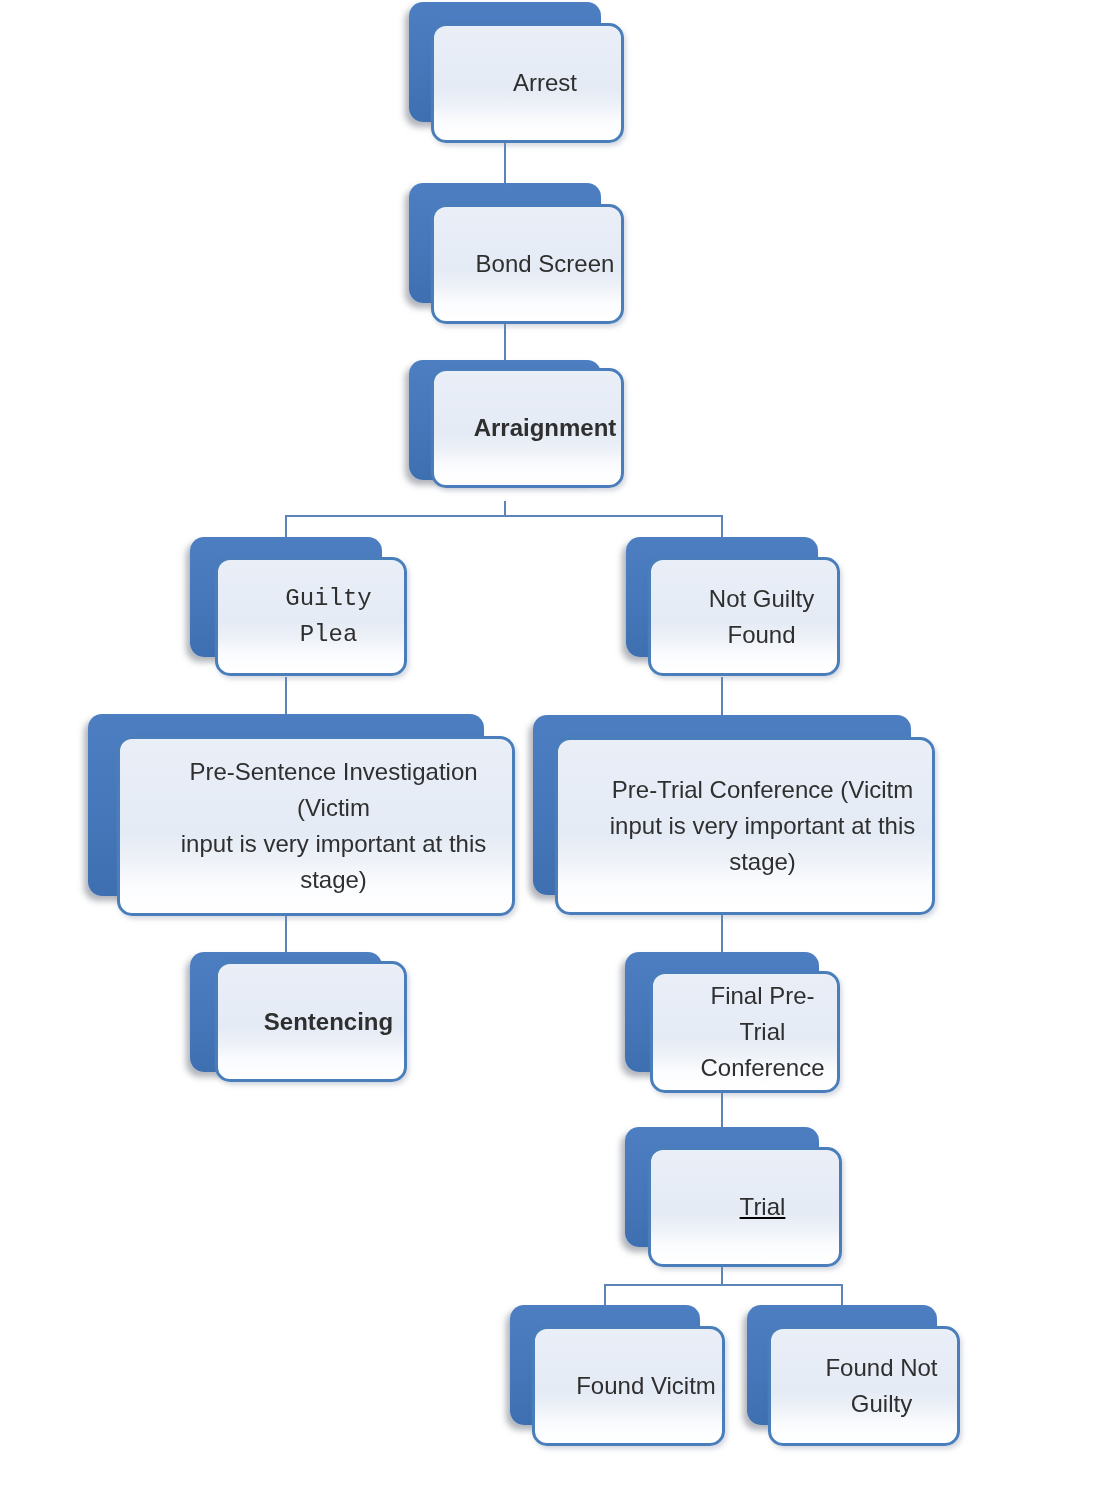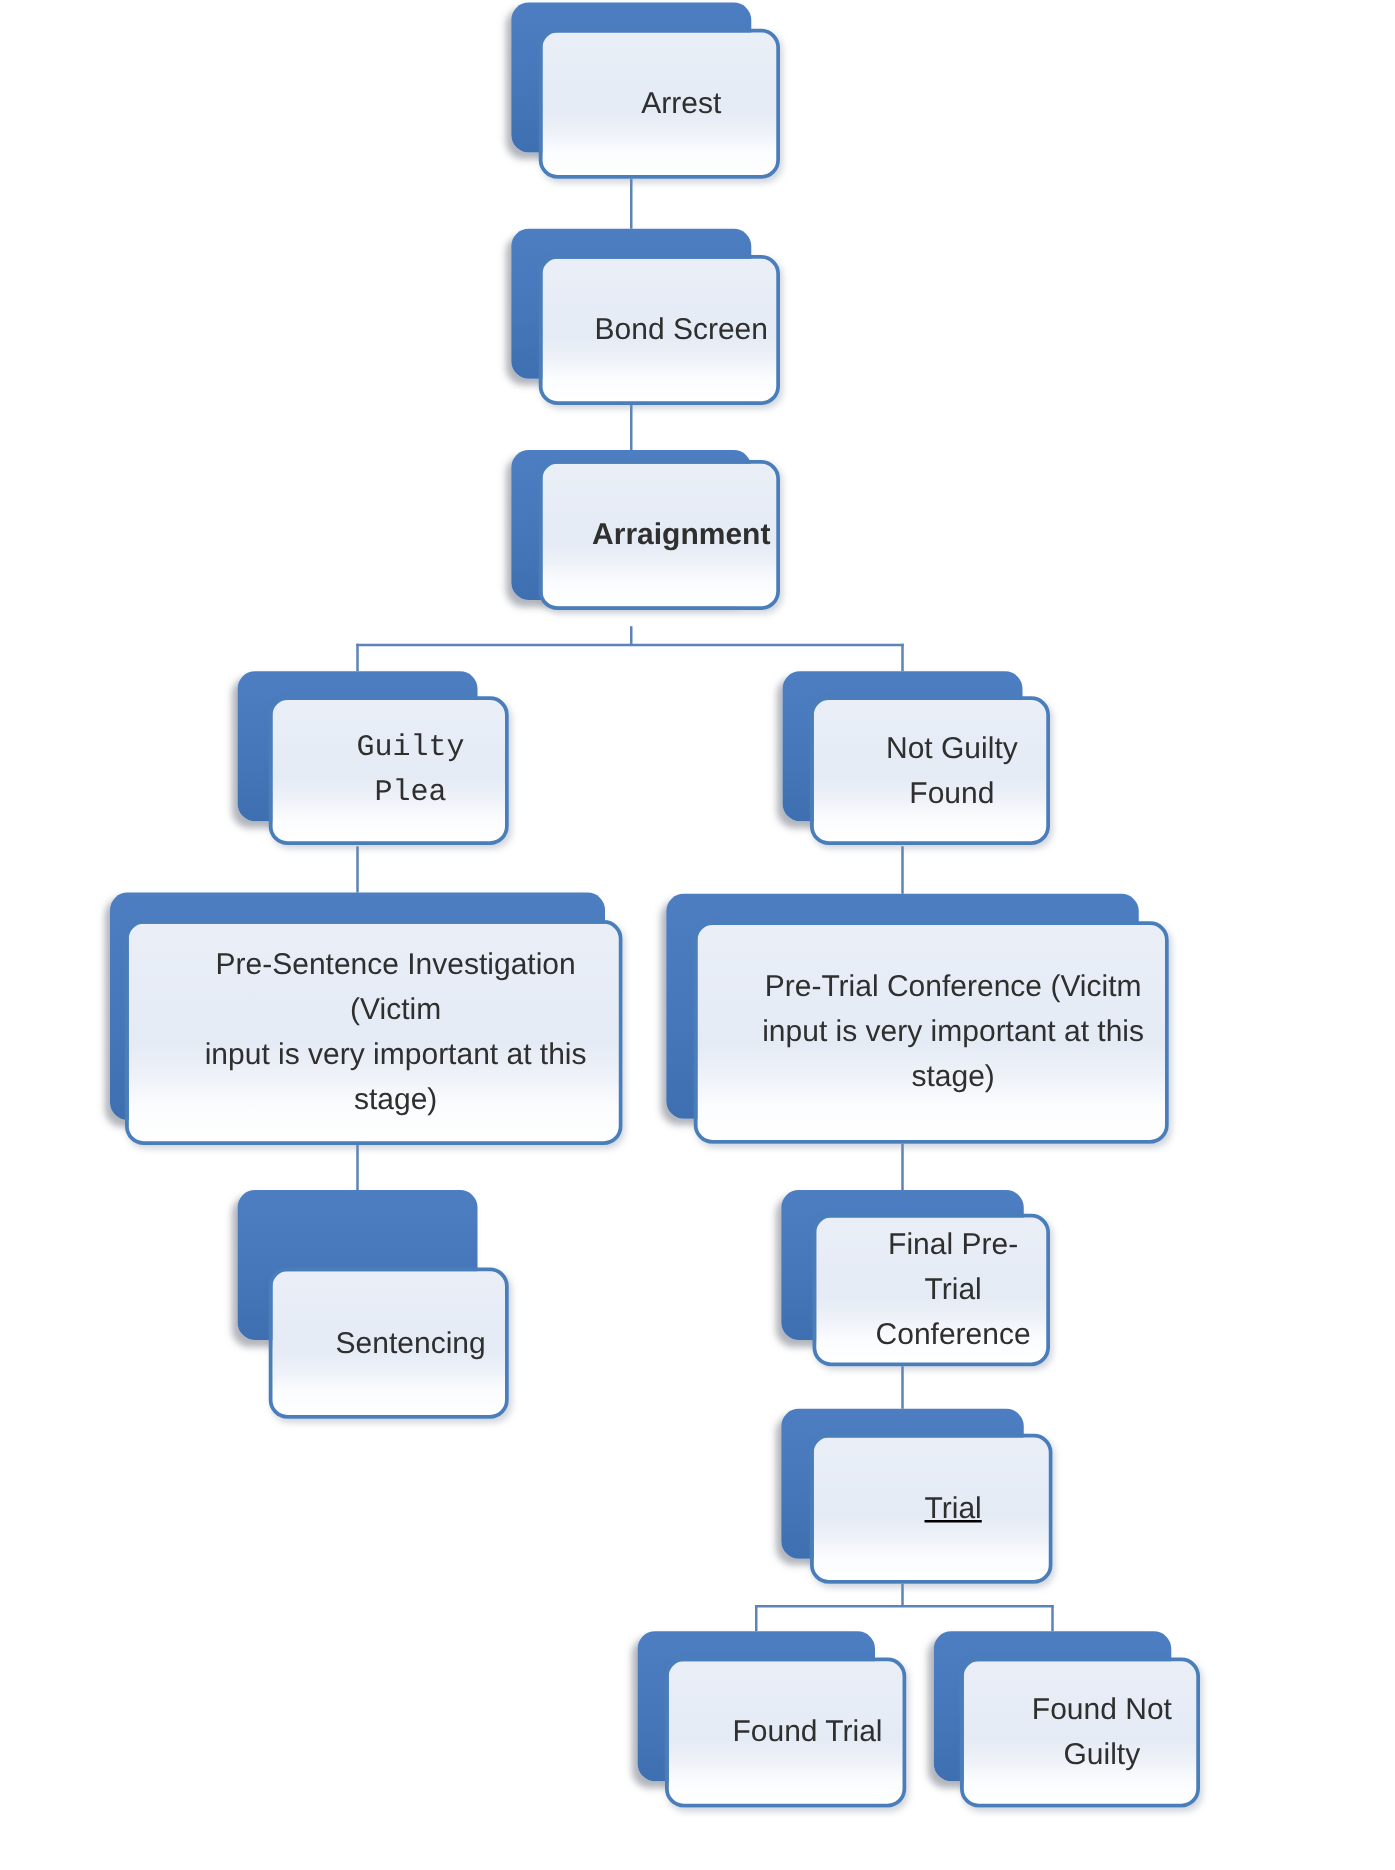--- a/index.html
+++ b/index.html
@@ -95,39 +95,39 @@
 
   <div class="node">
     <div class="back" style="left:626px;top:537px;width:192px;height:120px;"></div>
     <div class="front" style="left:648px;top:557px;width:192px;height:119px;">
       <div class="label">Not Guilty Found</div>
     </div>
   </div>
 
   <div class="node">
     <div class="back" style="left:88px;top:714px;width:396px;height:182px;"></div>
-    <div class="front" style="left:100px;top:736px;width:398px;height:180px;">
+    <div class="front" style="left:117px;top:736px;width:398px;height:180px;">
       <div class="label">Pre-Sentence Investigation (Victim
 input is very important at this
 stage)</div>
     </div>
   </div>
 
   <div class="node">
     <div class="back" style="left:533px;top:715px;width:378px;height:180px;"></div>
     <div class="front" style="left:555px;top:737px;width:380px;height:178px;">
       <div class="label">Pre-Trial Conference (Vicitm
 input is very important at this
 stage)</div>
     </div>
   </div>
 
   <div class="node">
     <div class="back" style="left:190px;top:952px;width:192px;height:120px;"></div>
-    <div class="front" style="left:215px;top:1014px;width:192px;height:121px;">
+    <div class="front" style="left:215px;top:961px;width:192px;height:121px;font-weight:bold;">
       <div class="label">Sentencing</div>
     </div>
   </div>
 
   <div class="node">
     <div class="back" style="left:625px;top:952px;width:194px;height:120px;"></div>
     <div class="front" style="left:650px;top:971px;width:190px;height:122px;align-items:center;">
       <div class="label">Final Pre-Trial
 Conference</div>
     </div>
@@ -136,21 +136,21 @@
   <div class="node">
     <div class="back" style="left:625px;top:1127px;width:194px;height:120px;"></div>
     <div class="front" style="left:648px;top:1147px;width:194px;height:120px;text-decoration:underline;">
       <div class="label">Trial</div>
     </div>
   </div>
 
   <div class="node">
     <div class="back" style="left:510px;top:1305px;width:190px;height:120px;"></div>
     <div class="front" style="left:532px;top:1326px;width:193px;height:120px;">
-      <div class="label">Found Trial</div>
+      <div class="label">Found Vicitm</div>
     </div>
   </div>
 
   <div class="node">
     <div class="back" style="left:747px;top:1305px;width:190px;height:120px;"></div>
     <div class="front" style="left:768px;top:1326px;width:192px;height:120px;">
       <div class="label">Found Not
 Guilty</div>
     </div>
   </div>

